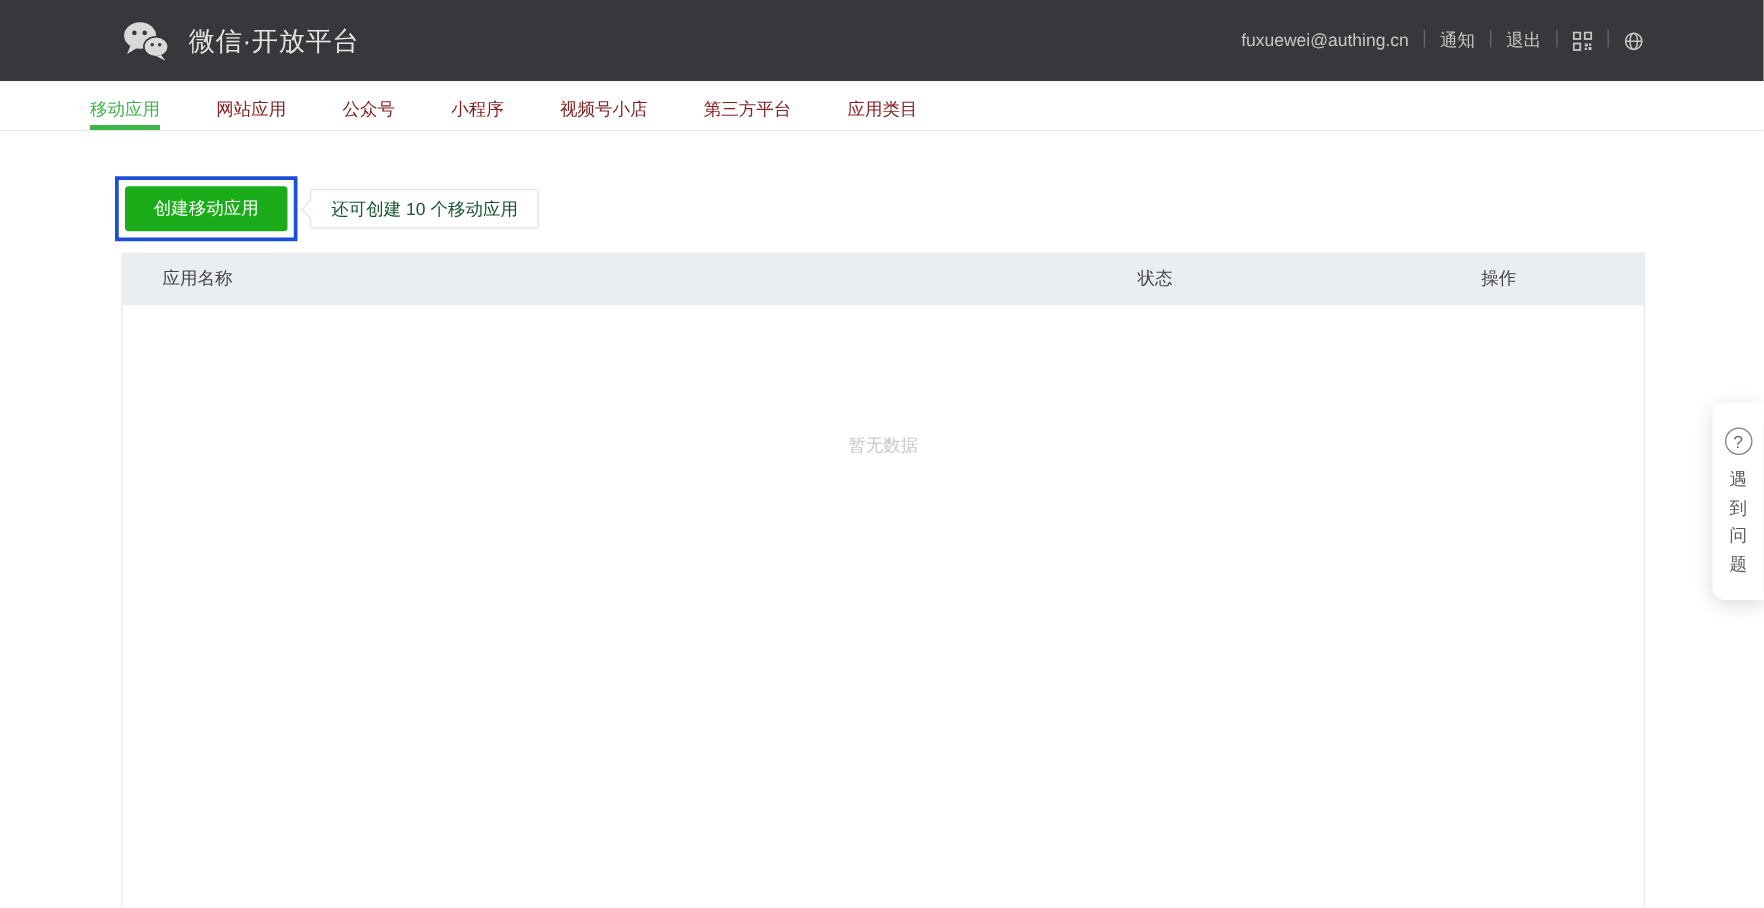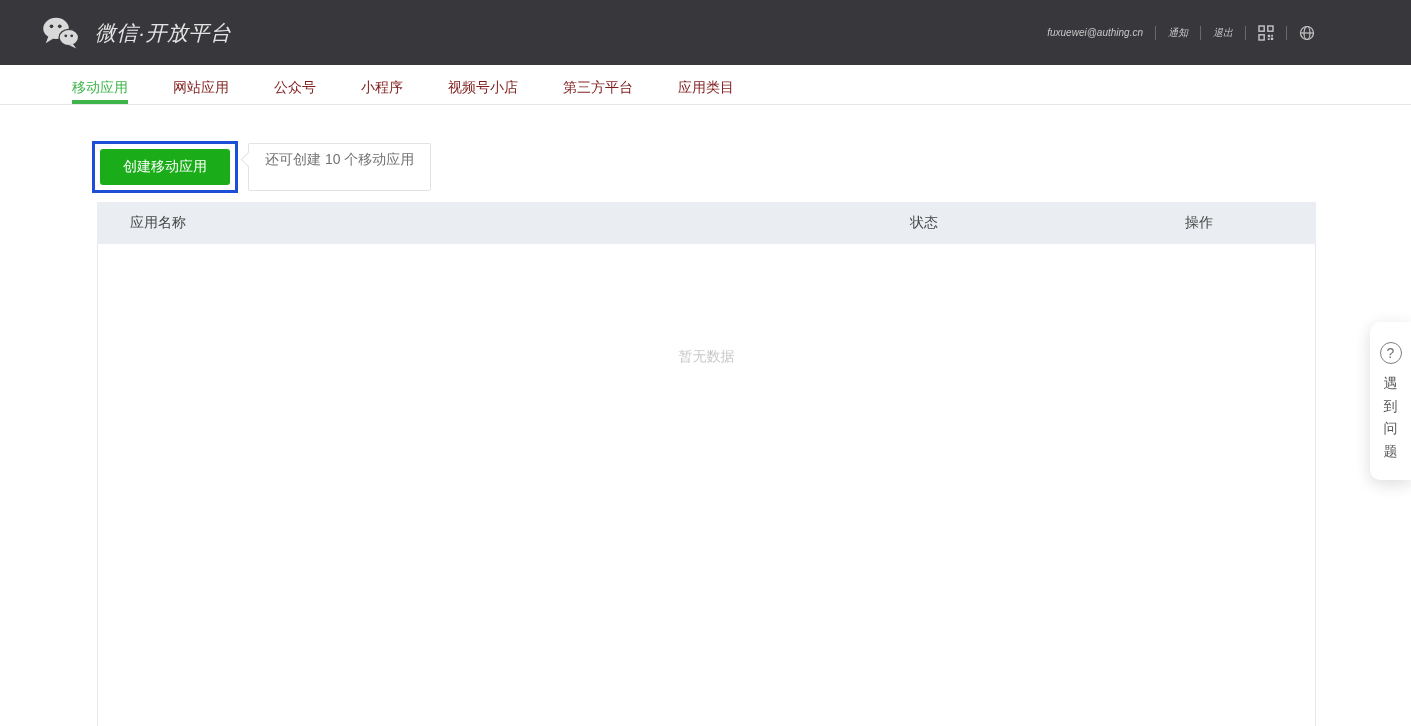--- a/index.html
+++ b/index.html
@@ -7,33 +7,33 @@
   body {
     width: 1411px; height: 726px; overflow: hidden;
     font-family: "Liberation Sans", sans-serif;
     background: #ffffff; position: relative;
   }
 
   
   .topbar {
     height: 65px; background: #38383c;
     display: flex; align-items: center;
-    padding-left: 41px; padding-right: 96px; font-style: italic;
+    padding-left: 97px; padding-right: 96px;
   }
   .logo-wrap { display: flex; align-items: center; gap: 14px; cursor: pointer; }
   .logo-text { color: #e4e4e4; font-size: 21px; letter-spacing: 0.5px; white-space: nowrap; }
   .topnav { display: flex; margin-left: 66px; }
   .topnav-item {
     color: #b4b4b4; font-size: 14px; cursor: pointer;
     margin-right: 47px; white-space: nowrap;
   }
   .topnav-item.active { color: #ffffff; font-weight: bold; }
   .topbar-right {
-    margin-left: auto; display: flex; align-items: center;
-    font-size: 10px; color: #c7c7c7;
+    margin-left: auto; display: flex; 
+    font-size: 14px; color: #c7c7c7;
   }
   .topbar-sep { width: 1px; height: 14px; background: #69696d; margin: 0 12px; }
   .topbar-link { color: #c7c7c7; cursor: pointer; white-space: nowrap; }
   .topbar-icon { display: inline-flex; align-items: center; cursor: pointer; }
 
   
   .tabsrow {
     height: 40px; border-bottom: 1px solid #e7e7e7;
     display: flex; align-items: stretch; padding-left: 72px; background: #fff;
   }
@@ -54,23 +54,23 @@
   }
   .red-annotation {
     border: 3px solid #1d4ed8; padding: 5px; background: transparent;
   }
   .create-btn {
     width: 130px; height: 36px; background: #1aad19; color: #ffffff;
     font-size: 14px; border: none; border-radius: 3px; cursor: pointer;
     font-family: inherit;
   }
   .quota-hint {
-    margin-left: 10px; position: relative; height: 48px; line-height: 30px;
+    margin-left: 10px; position: relative; height: 32px; line-height: 30px;
     border: 1px solid #e3e3e3; border-radius: 2px; background: #fff;
-    color: #737373; font-size: 14px; padding: 0 16px; white-space: nowrap;
+    color: #14532d; font-size: 14px; padding: 0 16px; white-space: nowrap;
   }
   .quota-hint::before {
     content: ""; position: absolute; left: -6px; top: 10px;
     width: 10px; height: 10px; background: #fff;
     border-left: 1px solid #e3e3e3; border-bottom: 1px solid #e3e3e3;
     transform: rotate(45deg);
   }
 
   
   .app-table { margin: 9px 0 0 97px; width: 1219px; }

